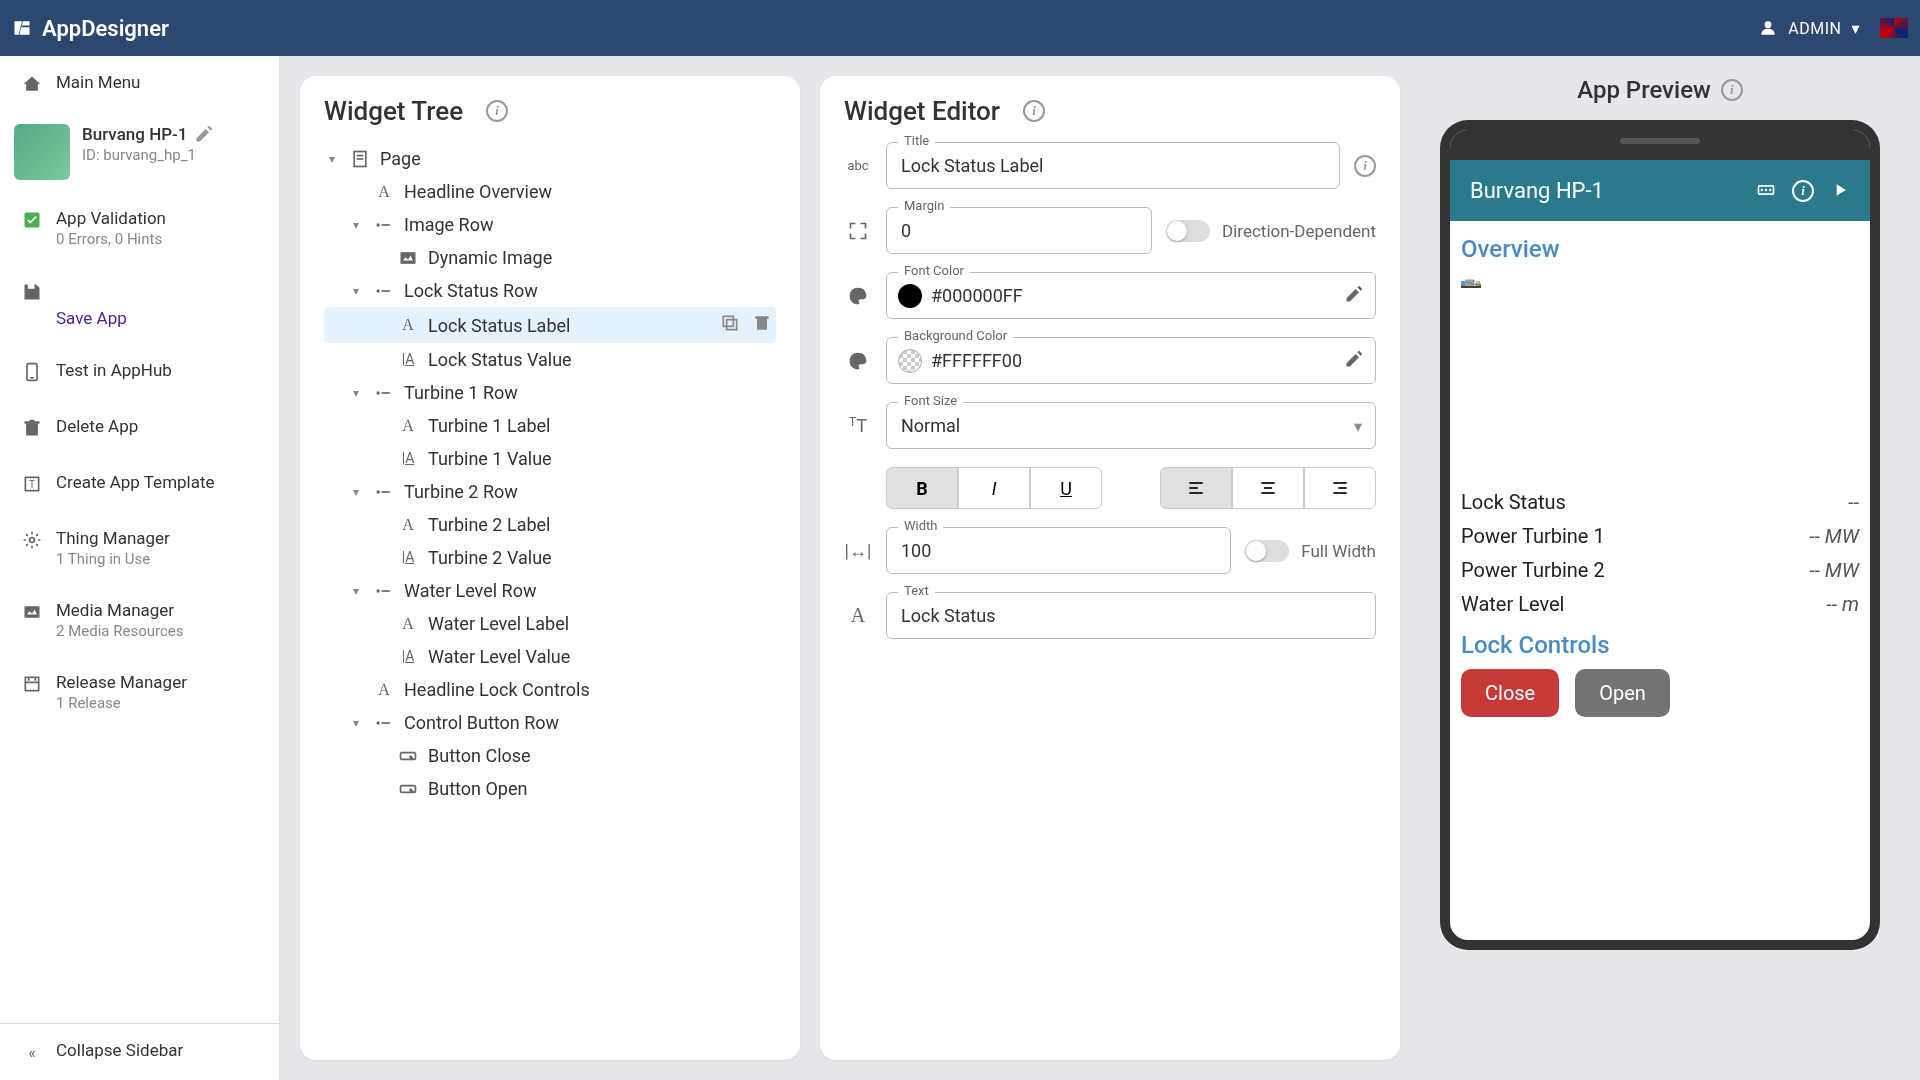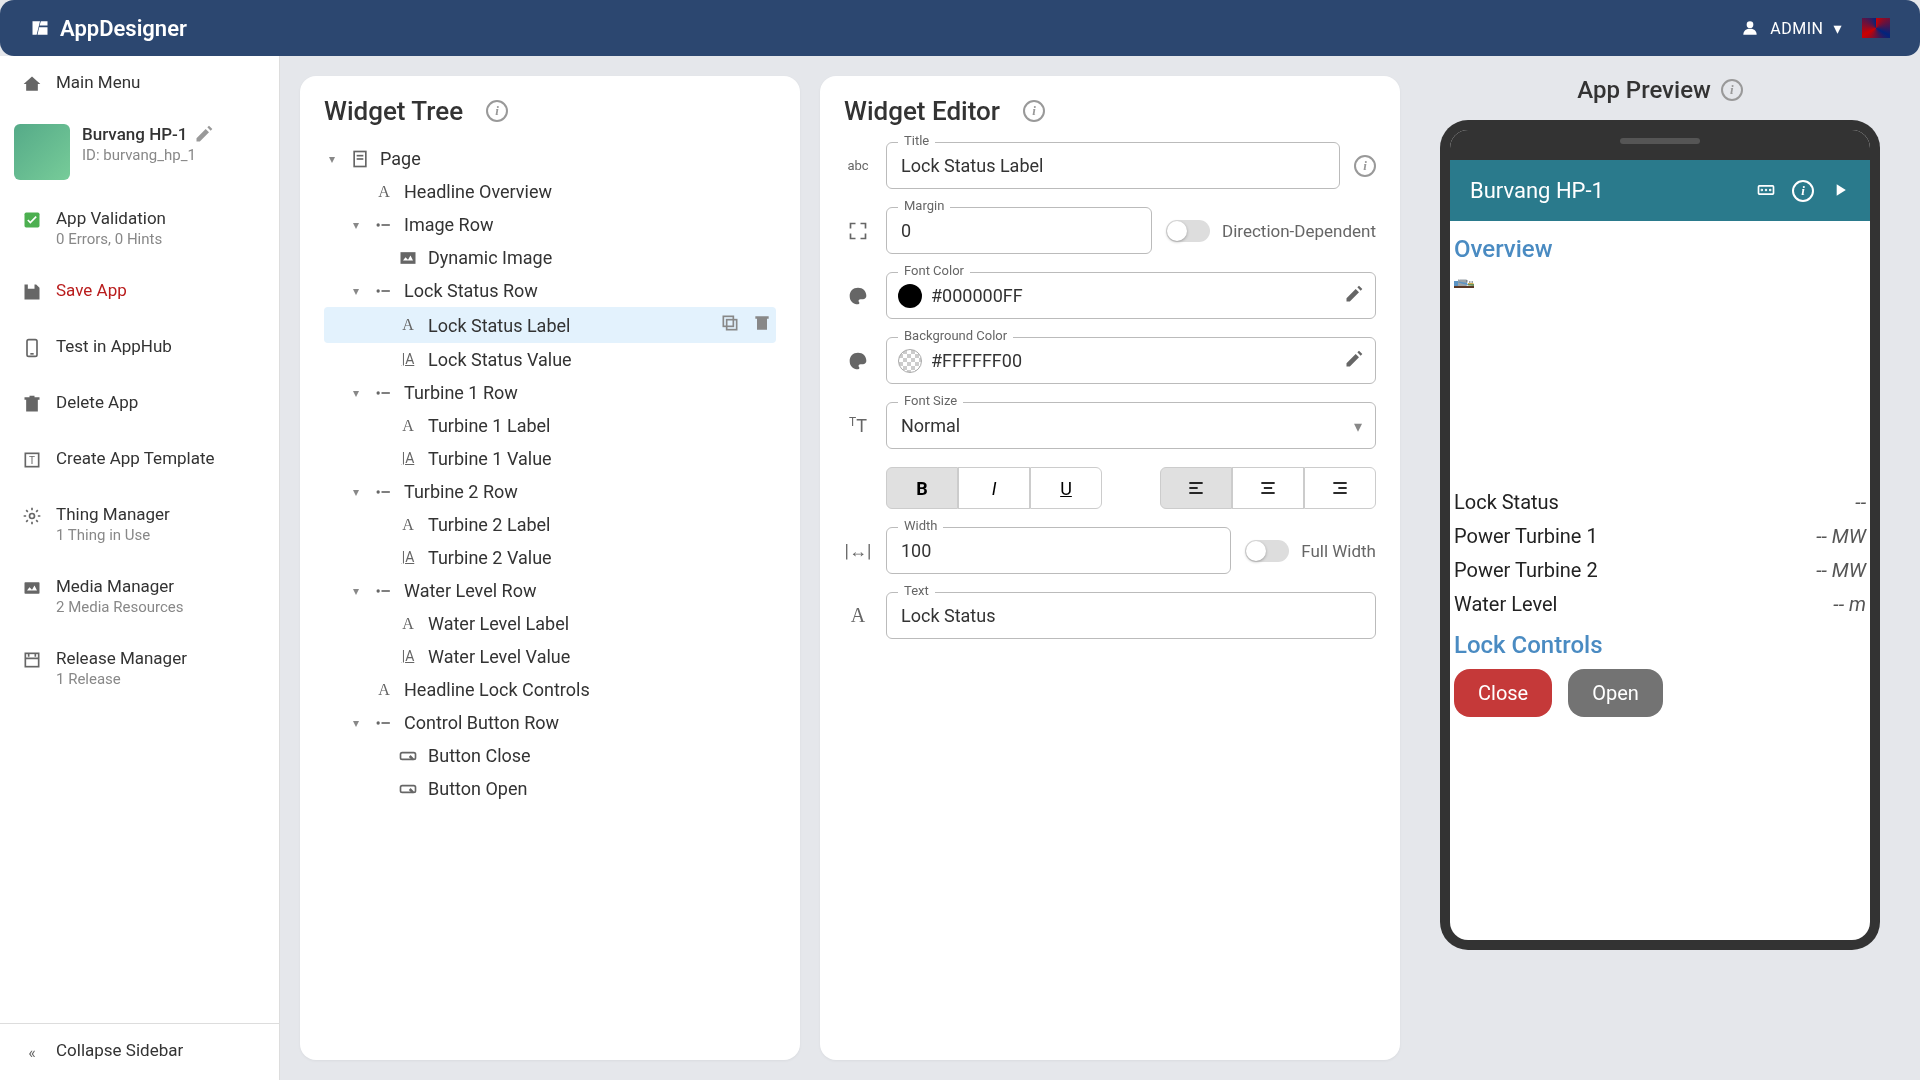--- a/index.html
+++ b/index.html
@@ -1,35 +1,35 @@
 <!DOCTYPE html>
 <html><head>
 <meta charset="utf-8">
 <style>
 * { margin: 0; padding: 0; box-sizing: border-box; font-family: -apple-system, BlinkMacSystemFont, 'Segoe UI', Roboto, sans-serif; }
 body { width: 1920px; height: 1080px; background: #e5e7eb; overflow: hidden; }
 
 
-.header { height: 56px; background: #2c4770; display: flex; align-items: center; padding: 0 30px; color: white; border-radius: 14px; }
+.header { height: 56px; background: #2c4770; display: flex; align-items: center; padding: 0 12px; color: white; }
 .logo { display: flex; align-items: center; gap: 10px; font-size: 22px; font-weight: 600; }
 .header-right { margin-left: auto; display: flex; align-items: center; gap: 20px; }
 .admin-btn { display: flex; align-items: center; gap: 10px; font-size: 16px; letter-spacing: 0.5px; cursor: pointer; }
 .flag { width: 28px; height: 20px; background: linear-gradient(to bottom, #c00 0%, #c00 33%, #fff 33%, #fff 66%, #00c 66%); position: relative; }
 
 
 .container { display: flex; height: calc(100% - 56px); }
 
 
 .sidebar { width: 280px; background: white; border-right: 1px solid #ddd; display: flex; flex-direction: column; }
 .sidebar-item { display: flex; align-items: flex-start; padding: 16px 20px; cursor: pointer; gap: 12px; }
 .sidebar-icon { width: 24px; height: 24px; display: flex; align-items: center; justify-content: center; color: #666; flex-shrink: 0; }
 .sidebar-content { display: flex; flex-direction: column; gap: 2px; }
 .sidebar-label { font-size: 17px; color: #333; }
 .sidebar-sublabel { font-size: 15px; color: #888; }
-.sidebar-disabled .sidebar-label { color: #b91c1c; }
+.sidebar-disabled .sidebar-label { color: #4c1d95; margin-top: 28px; }
 .app-card { display: flex; align-items: flex-start; padding: 12px 14px; gap: 12px; }
 .app-thumb { width: 56px; height: 56px; background: linear-gradient(135deg, #5a8, #7c9); border-radius: 6px; }
 .app-info { display: flex; flex-direction: column; gap: 2px; }
 .app-name-row { display: flex; align-items: center; gap: 6px; }
 .app-name { font-size: 17px; color: #333; font-weight: 500; }
 .app-id { font-size: 15px; color: #888; }
 .sidebar-footer { margin-top: auto; border-top: 1px solid #ddd; }
 .validation-icon { color: #4caf50; }
 
 
@@ -78,27 +78,27 @@
 
 
 .preview-area { width: 480px; display: flex; flex-direction: column; align-items: center; }
 .preview-title { font-size: 24px; font-weight: 500; color: #333; display: flex; align-items: center; gap: 10px; margin-bottom: 16px; }
 .phone { width: 440px; height: 830px; background: #333; border-radius: 28px; padding: 10px; }
 .phone-screen { width: 100%; height: 100%; background: white; border-radius: 18px; overflow: hidden; display: flex; flex-direction: column; }
 .phone-notch { height: 30px; background: #333; position: relative; }
 .phone-notch::after { content: ''; position: absolute; left: 50%; transform: translateX(-50%); width: 80px; height: 6px; background: #555; border-radius: 3px; top: 8px; }
 .phone-header { background: #2a7a8c; color: white; padding: 18px 20px; display: flex; align-items: center; gap: 14px; font-size: 22px; }
 .phone-header .phone-actions { margin-left: auto; display: flex; gap: 16px; }
-.phone-content { padding: 14px 4px; flex: 1; overflow-y: auto; }
+.phone-content { padding: 14px 11px; flex: 1; overflow-y: auto; }
 .section-title { font-size: 24px; color: #4a8bc2; font-weight: 500; margin-bottom: 10px; }
 .hydro-img { width: 100%; height: 200px; margin-bottom: 12px; position: relative; overflow: hidden; }
 .data-row { display: flex; justify-content: space-between; padding: 5px 0; font-size: 20px; color: #222; }
 .data-row .val { font-style: italic; color: #555; }
 .ctrl-buttons { display: flex; gap: 16px; margin-top: 10px; }
-.ctrl-btn { padding: 12px 24px; border-radius: 16px; font-size: 20px; color: white; border: none; cursor: pointer; }
+.ctrl-btn { padding: 12px 24px; border-radius: 10px; font-size: 20px; color: white; border: none; cursor: pointer; }
 .ctrl-close { background: #c53939; }
 .ctrl-open { background: #737373; }
 
 svg { width: 20px; height: 20px; }
 .checker { background-image: linear-gradient(45deg,#ccc 25%,transparent 25%),linear-gradient(-45deg,#ccc 25%,transparent 25%),linear-gradient(45deg,transparent 75%,#ccc 75%),linear-gradient(-45deg,transparent 75%,#ccc 75%); background-size: 8px 8px; background-position: 0 0,0 4px,4px -4px,-4px 0; border: 1px solid #aaa; }
 </style>
 </head>
 <body>
 
 <div class="header">

